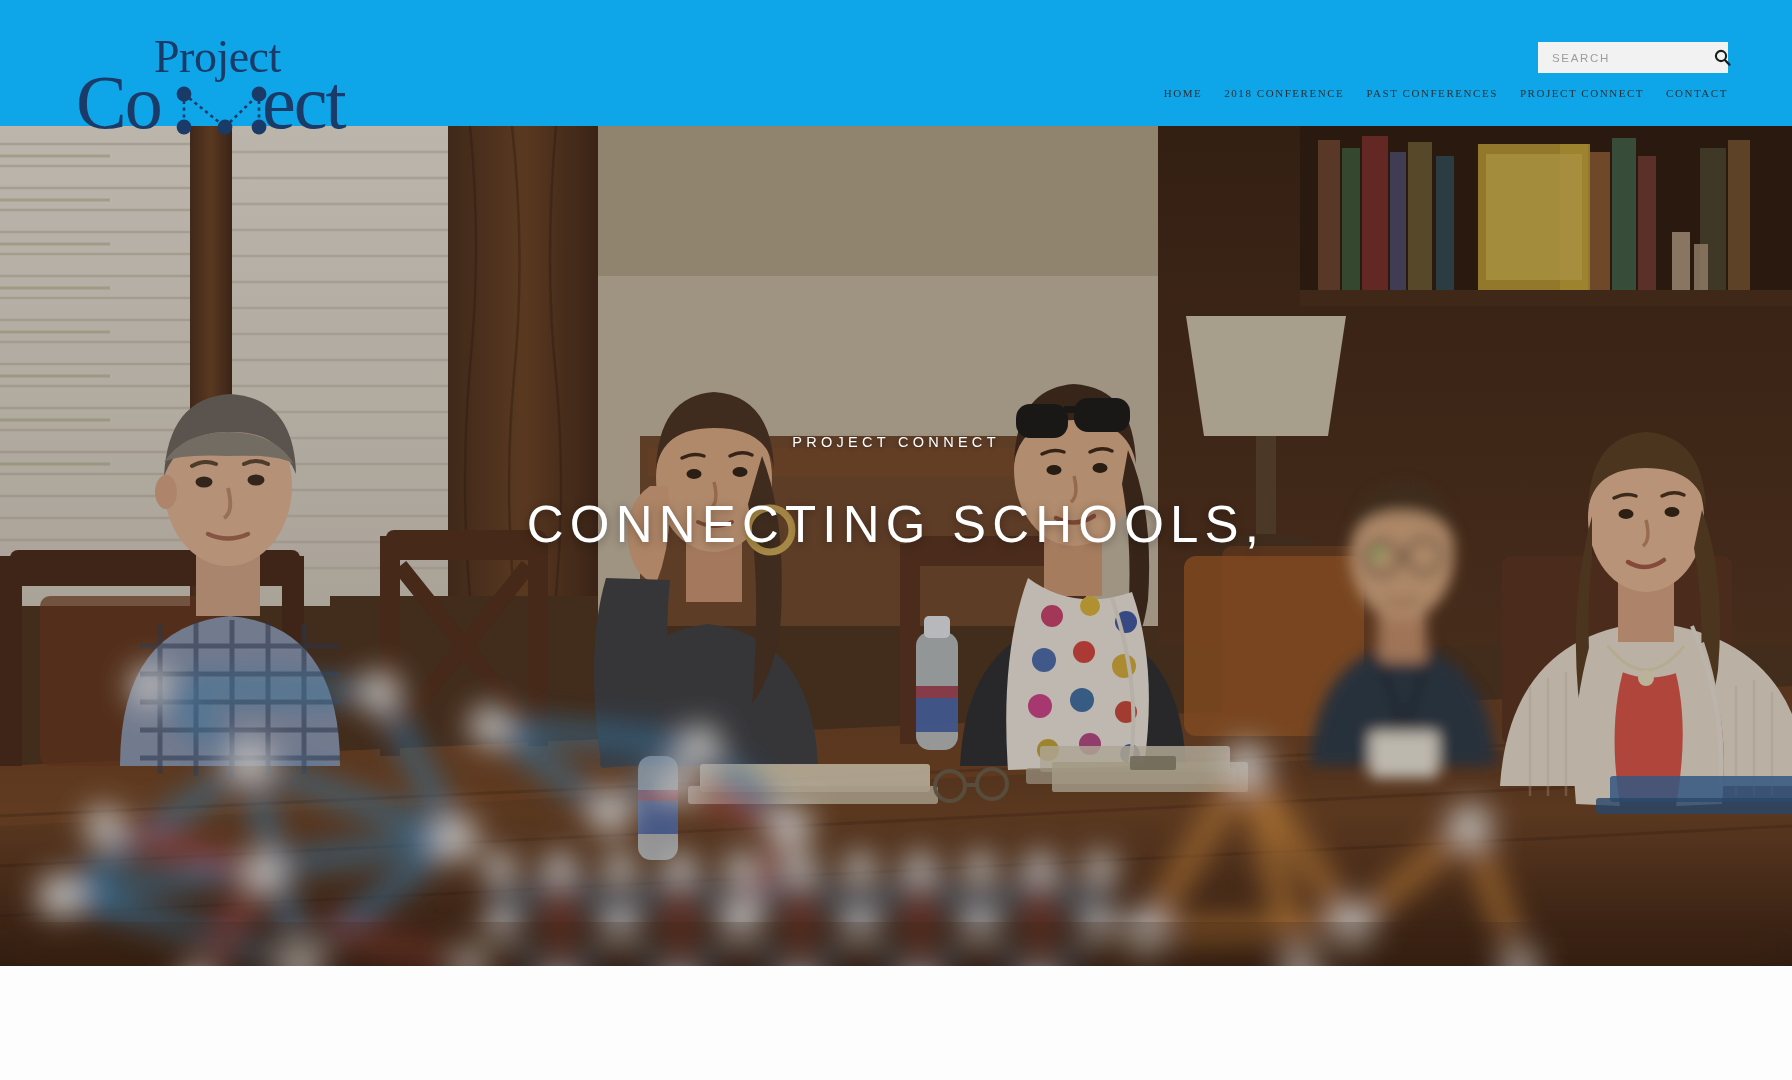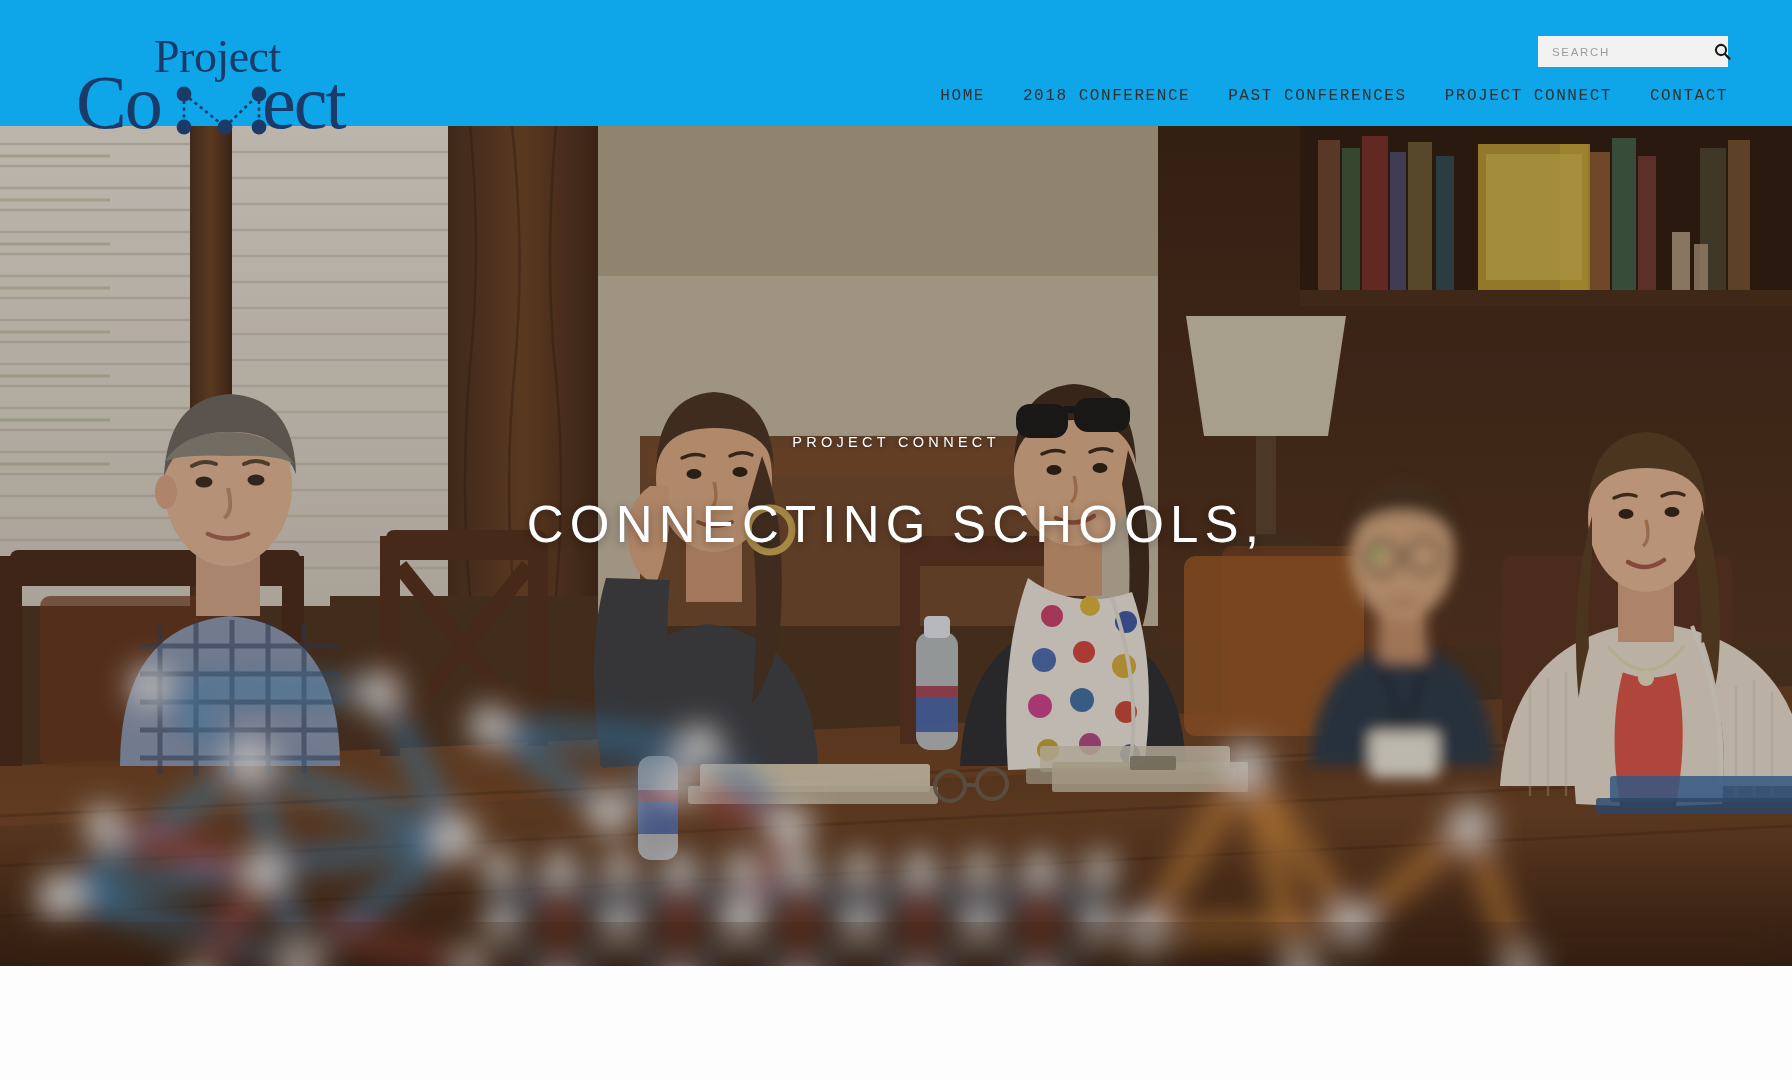--- a/index.html
+++ b/index.html
@@ -36,21 +36,21 @@
     width: 300px;
     height: 112px;
   }
 
   .logo-svg { display: block; }
 
   
   .search-wrap {
     position: absolute;
     right: 64px;
-    top: 36px;
+    top: 42px;
     width: 190px;
     height: 31px;
     background: #f2f2f2;
     display: flex;
     align-items: center;
   }
   .search-input {
     border: none;
     outline: none;
     background: transparent;
@@ -83,30 +83,29 @@
   
   .main-nav {
     position: absolute;
     right: 64px;
     top: 88px;
     display: flex;
     align-items: center;
     gap: 22px;
   }
   .nav-link {
-    font-family: Liberation Mono, monospace;
-    font-size: 16px;
+    font-family: Liberation Serif, serif;
+    font-size: 11px;
     letter-spacing: 1.55px;
     color: #2e3032;
     text-decoration: none;
     text-transform: uppercase;
     white-space: nowrap;
     font-weight: 400;
     line-height: 1;
-    margin-left: 16px;
   }
 
   
   .hero {
     position: relative;
     width: 1792px;
     height: 840px;
     overflow: hidden;
     background: #3a2a21;
   }

